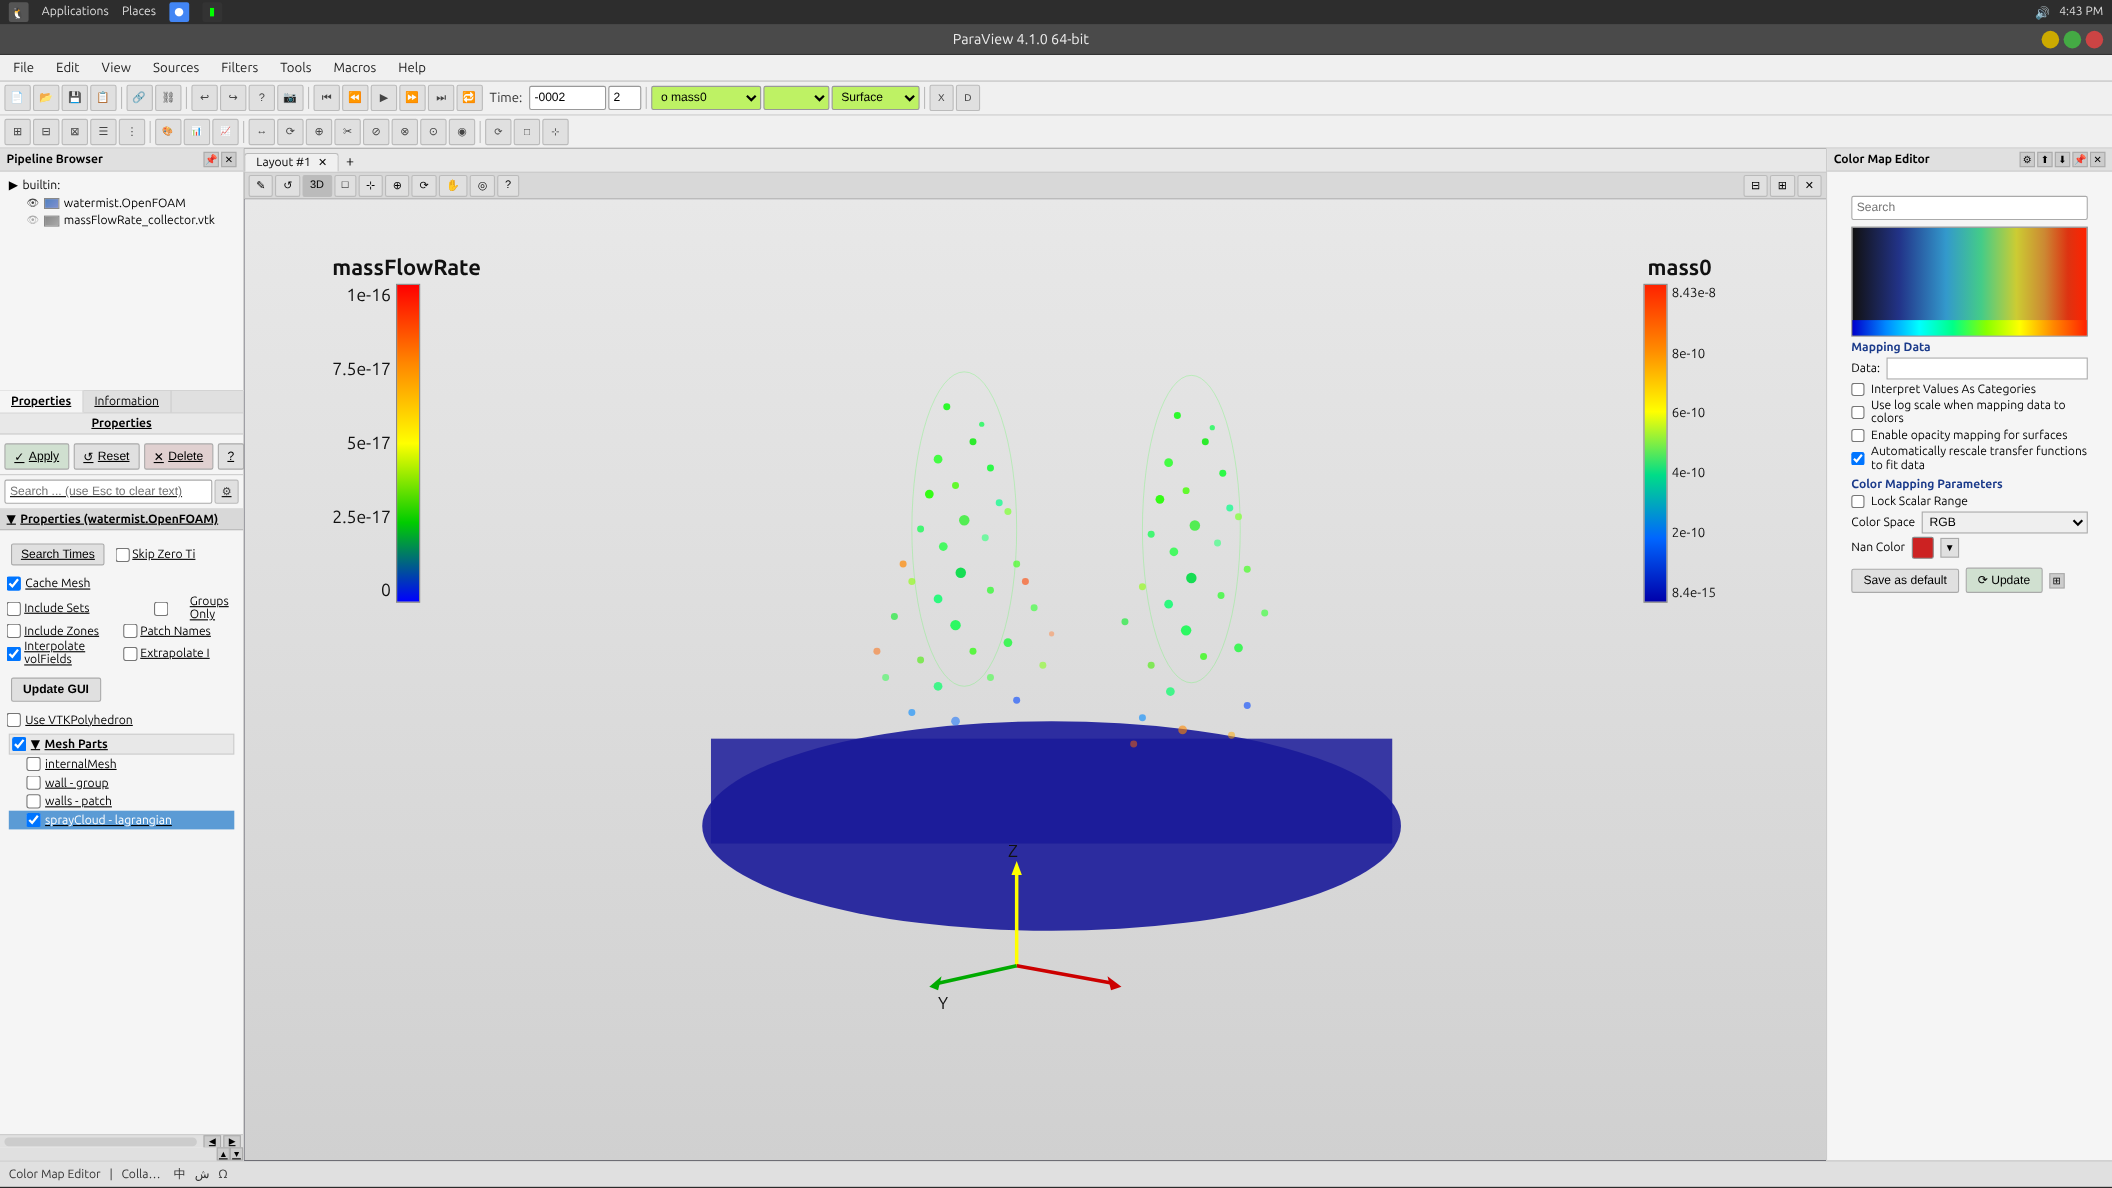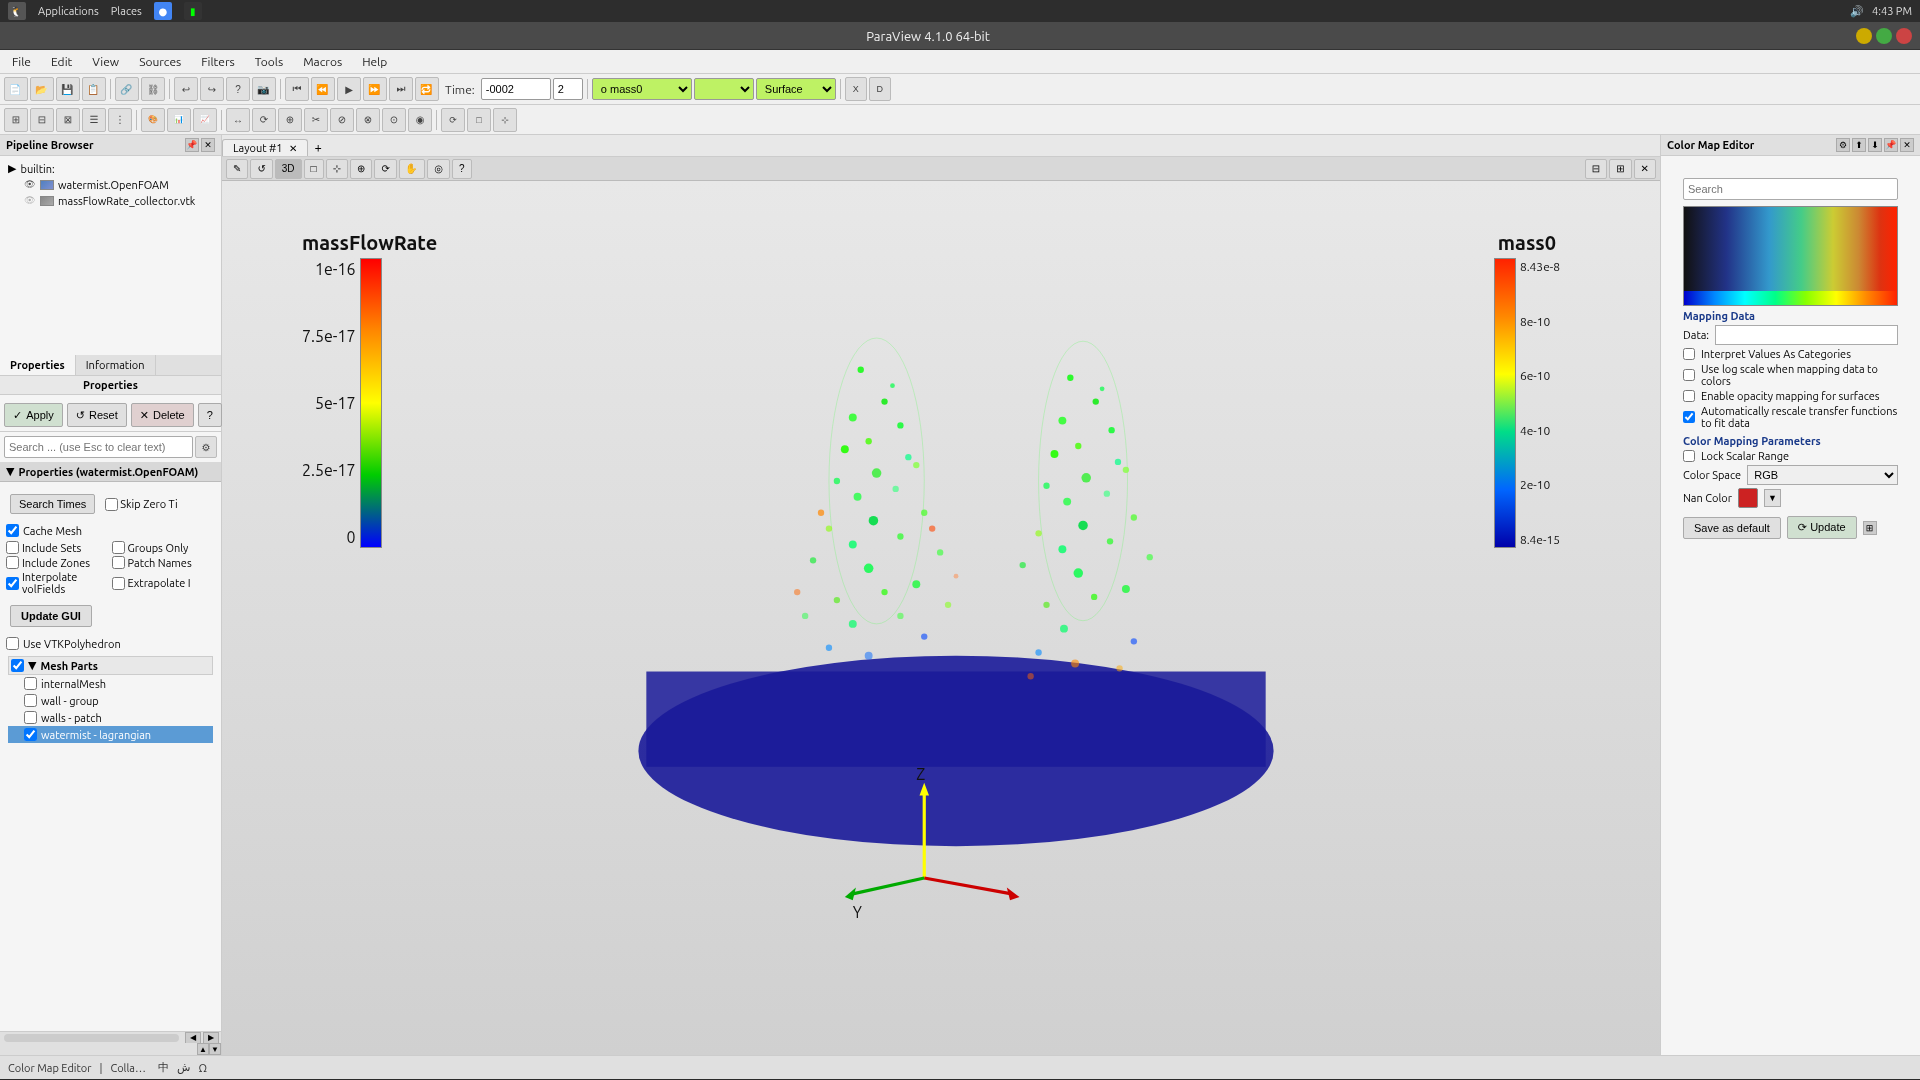--- a/index.html
+++ b/index.html
@@ -523,21 +523,21 @@
           <span>watermist.OpenFOAM</span>
         </div>
         <div class="tree-item" style="padding-left:20px;">
           <span class="tree-eye" style="color:#aaa;">👁</span>
           <span class="tree-icon" style="background:linear-gradient(135deg,#888,#aaa);"></span>
           <span>massFlowRate_collector.vtk</span>
         </div>
       </div>
     </div>
 
-    <div class="props-panel" style="flex:1;">
+    <div class="props-panel" style="flex:1;text-decoration:underline;">
       <div class="props-tabs">
         <div class="props-tab active">Properties</div>
         <div class="props-tab">Information</div>
       </div>
       <div class="props-title">
         <span>Properties</span>
       </div>
       <div class="props-btn-row">
         <button class="props-btn apply">
           <span>✓</span>
@@ -578,21 +578,21 @@
             <input type="checkbox" checked="" style="">
             <span>Cache Mesh</span>
           </label>
         </div>
 
         <div style="display:grid;grid-template-columns:1fr 1fr;gap:2px;padding:2px;">
           <label style="display:flex;align-items:center;gap:3px;font-size:11px;">
             <input type="checkbox" style="">
             <span>Include Sets</span>
           </label>
-          <label style="display:flex;align-items:center;gap:3px;font-size:11px;">
+          <label style="display:flex;align-items:center;gap:20px;font-size:11px;margin-left:28px;">
             <input type="checkbox" style="">
             <span>Groups Only</span>
           </label>
           <label style="display:flex;align-items:center;gap:3px;font-size:11px;">
             <input type="checkbox" style="">
             <span>Include Zones</span>
           </label>
           <label style="display:flex;align-items:center;gap:3px;font-size:11px;">
             <input type="checkbox" style="">
             <span>Patch Names</span>
@@ -632,21 +632,21 @@
             <div class="mesh-part-item">
               <input type="checkbox" style="">
               <span>wall - group</span>
             </div>
             <div class="mesh-part-item">
               <input type="checkbox" style="">
               <span>walls - patch</span>
             </div>
             <div class="mesh-part-item selected">
               <input type="checkbox" checked="" style="">
-              <span>watermist - lagrangian</span>
+              <span>sprayCloud - lagrangian</span>
             </div>
           </div>
         </div>
       </div>
 
       <div style="height:12px;background:#e0e0e0;border-top:1px solid #ccc;display:flex;align-items:center;">
         <div style="flex:1;height:8px;background:#ccc;margin:0 4px;border-radius:4px;"></div>
         <div class="scroll-arrows">
           <button class="scroll-arrow">◀</button>
           <button class="scroll-arrow">▶</button>

